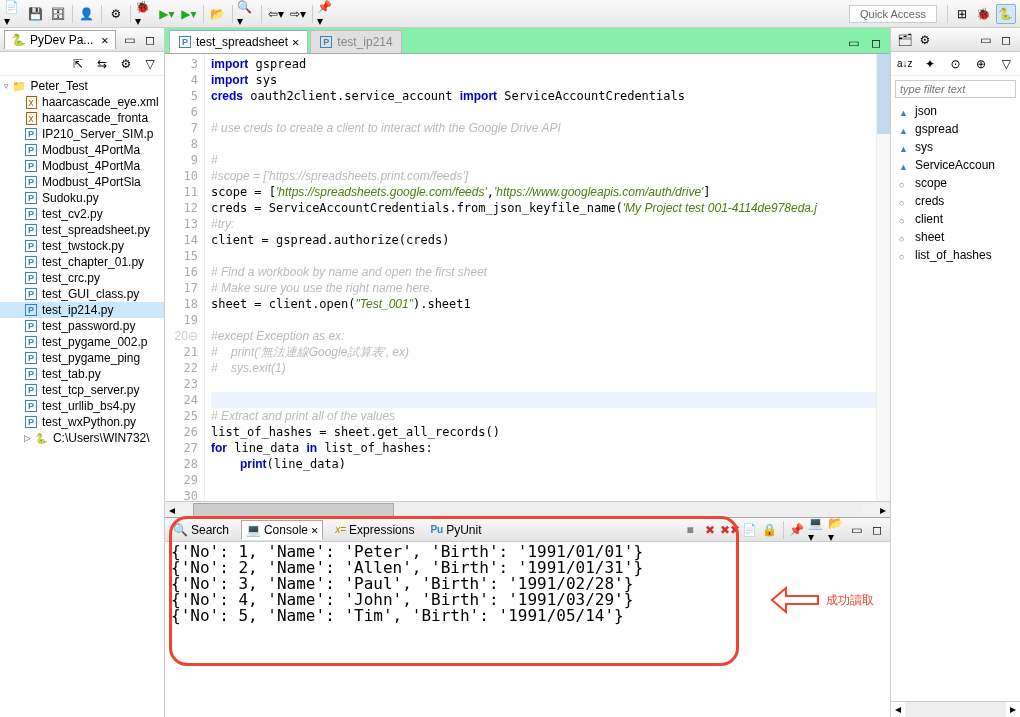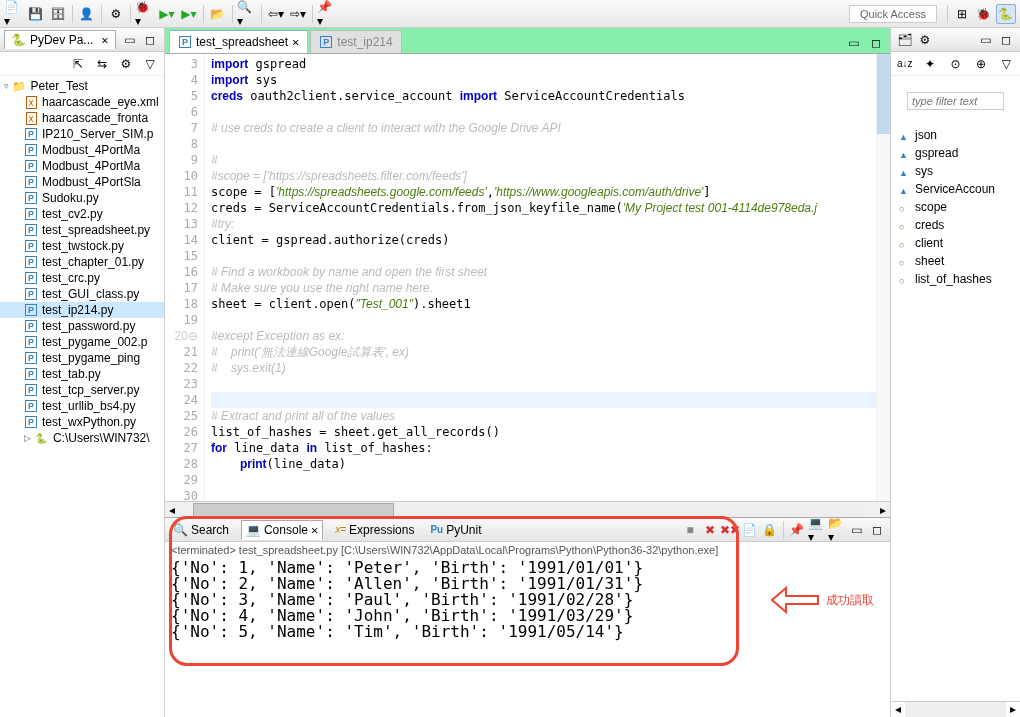--- a/index.html
+++ b/index.html
@@ -51,21 +51,21 @@
 .btab { display: flex; align-items: center; gap: 3px; font-size: 11px; padding: 2px 4px; cursor: pointer; }
 .btab.active { background: #fff; border: 1px solid #aaa; border-bottom-color: #fff; }
 .bottom-toolbar { margin-left: auto; display: flex; gap: 2px; }
 .bottom-toolbar .tb-btn { width: 18px; height: 18px; }
 .console-header { padding: 2px 6px; font-size: 11px; color: #555; }
 .console-out { flex: 1; font-family: Consolas, monospace; font-size: 16px; line-height: 16px; padding: 2px 6px; color: #000; white-space: pre; }
 .red-box { position: absolute; border: 3px solid #e43; border-radius: 18px; pointer-events: none; }
 .red-arrow { position: absolute; color: #e43; display: flex; align-items: center; gap: 6px; font-size: 16px; margin-top: 8px; }
 
 .right-panel { width: 130px; background: #fff; border-left: 1px solid #ccc; display: flex; flex-direction: column; }
-.filter-input { margin: 16px; padding: 2px 4px; border: 1px solid #ccc; font-size: 11px; color: #888; font-style: italic; }
+.filter-input { margin: 4px; padding: 2px 4px; border: 1px solid #ccc; font-size: 11px; color: #888; font-style: italic; }
 .outline { flex: 1; overflow: auto; }
 .outline-item { display: flex; align-items: center; gap: 4px; padding: 2px 8px; font-size: 11px; cursor: pointer; white-space: nowrap; }
 .out-icon { width: 12px; height: 12px; display: inline-block; }
 .out-import::before { content: "▲"; color: #3b7fc4; font-size: 9px; }
 .out-var::before { content: "○"; color: #5a8f3c; font-size: 9px; }
 .right-hscroll { height: 16px; border-top: 1px solid #ccc; display: flex; }
 </style>
 </head>
 <body>
 
@@ -287,21 +287,21 @@
 30
 </pre>
         </div>
       <div class="code"><span class="kw">import</span> gspread
 <span class="kw">import</span> sys
 <span class="kw">creds</span> oauth2client.service_account <span class="kw">import</span> ServiceAccountCredentials
 
 <span class="com"># use creds to create a client to interact with the Google Drive API</span>
 
 <span class="com"># </span>
-<span class="com">#scope = ['https://spreadsheets.filter.com/feeds']</span>
+<span class="com">#scope = ['https://spreadsheets.print.com/feeds']</span>
 scope = [<span class="str">'https://spreadsheets.google.com/feeds'</span>,<span class="str">'https://www.googleapis.com/auth/drive'</span>]
 creds = ServiceAccountCredentials.from_json_keyfile_name(<span class="str">'My Project test 001-4114de978eda.j</span>
 <span class="com">#try:</span>
 client = gspread.authorize(creds)
 
 <span class="com"># Find a workbook by name and open the first sheet</span>
 <span class="com"># Make sure you use the right name here.</span>
 sheet = client.open(<span class="str">"Test_001"</span>).sheet1
 
 <span class="com">#except Exception as ex:</span>
@@ -353,21 +353,20 @@
           <span class="tb-btn">📄</span>
           <span class="tb-btn">🔒</span>
           <span class="tb-sep"></span>
           <span class="tb-btn">📌</span>
           <span class="tb-btn">💻▾</span>
           <span class="tb-btn">📂▾</span>
           <span class="tb-btn">▭</span>
           <span class="tb-btn">◻</span>
         </div>
       </div>
-      <div class="console-header">&lt;terminated&gt; test_spreadsheet.py [C:\Users\WIN732\AppData\Local\Programs\Python\Python36-32\python.exe]</div>
       <div class="console-out">{'No': 1, 'Name': 'Peter', 'Birth': '1991/01/01'}
 {'No': 2, 'Name': 'Allen', 'Birth': '1991/01/31'}
 {'No': 3, 'Name': 'Paul', 'Birth': '1991/02/28'}
 {'No': 4, 'Name': 'John', 'Birth': '1991/03/29'}
 {'No': 5, 'Name': 'Tim', 'Birth': '1991/05/14'}</div>
 
       <div class="red-box" style="left:4px; top:-2px; width:570px; height:150px;"></div>
       <div class="red-arrow" style="left:605px; top:60px;">
         <svg width="50" height="28">
             <path d="M48 10 L16 10 L16 2 L2 14 L16 26 L16 18 L48 18 Z" fill="none" stroke="#e43" stroke-width="2"></path>

